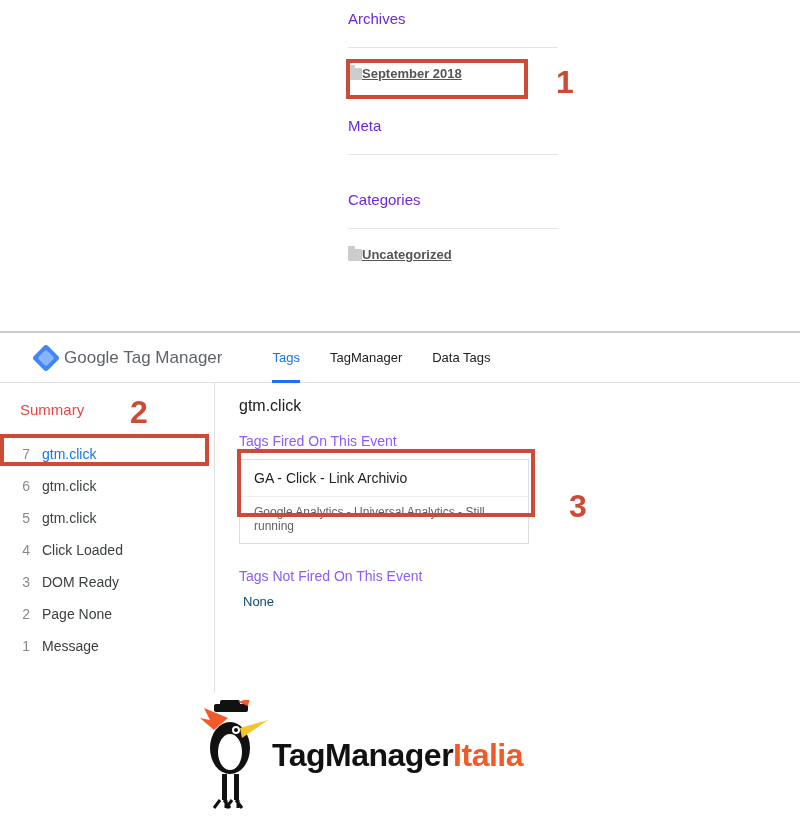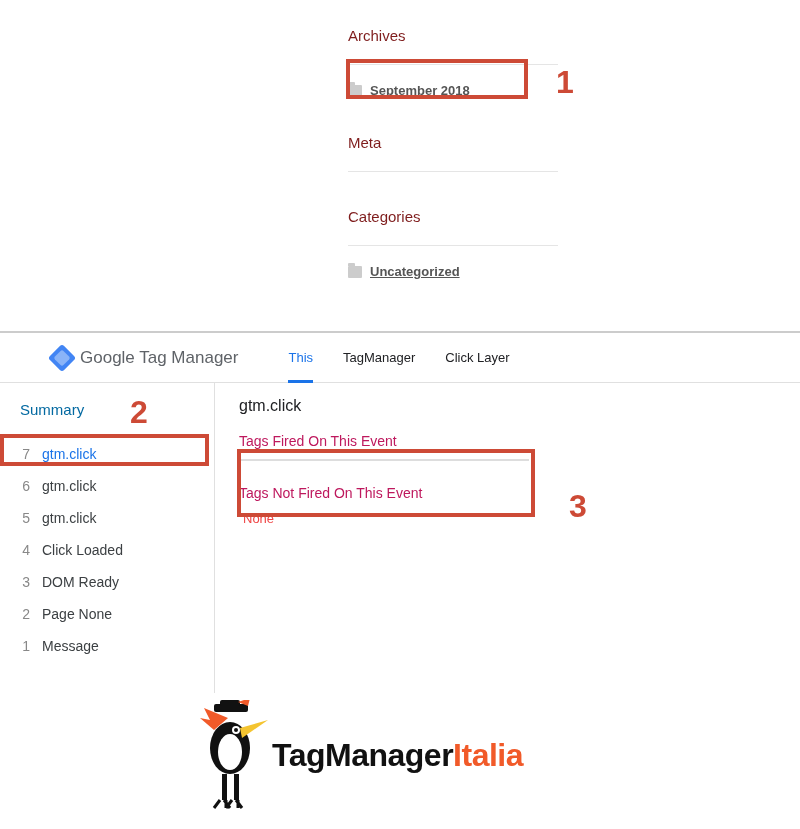--- a/index.html
+++ b/index.html
@@ -15,34 +15,32 @@
   
   .blog-sidebar {
     position: absolute;
     left: 348px;
     top: 10px;
     width: 210px;
   }
   .widget { margin-bottom: 36px; }
   .widget-title {
     font-size: 15px;
-    color: #7f1d1d;
+    color: #6d28d9;
     font-weight: 400;
     margin-bottom: 20px;
-    margin-top: 17px;
   }
   .widget hr {
     border: none;
     border-top: 1px solid #e5e5e5;
     margin-bottom: 18px;
   }
   .widget-item {
     display: flex;
     align-items: center;
-    gap: 8px;
     font-size: 13px;
     margin-top: 16px;
   }
   .folder-icon {
     width: 14px; height: 12px;
     background: #ccc;
     border-radius: 1px;
     position: relative;
     flex-shrink: 0;
   }
@@ -82,21 +80,21 @@
     left: 0;
     right: 0;
   }
   .gtm-topbar {
     display: flex;
     align-items: center;
     border-top: 2px solid #ccc;
     border-bottom: 1px solid #e0e0e0;
     background: #fff;
     height: 52px;
-    padding-left: 52px;
+    padding-left: 36px;
   }
   .gtm-logo {
     display: flex;
     align-items: center;
     gap: 8px;
   }
   .gtm-logo-icon {
     width: 20px; height: 20px;
     transform: rotate(45deg);
     background: #4285f4;
@@ -146,21 +144,21 @@
     height: 310px;
   }
   .gtm-left {
     width: 215px;
     border-right: 1px solid #e0e0e0;
     background: #fff;
     padding-top: 10px;
   }
   .summary {
     font-size: 15px;
-    color: #0369a1;
+    color: #ef4444;
     padding: 8px 20px 20px 20px;
   }
   .event-list { list-style: none; }
   .event-item {
     display: flex;
     align-items: center;
     gap: 12px;
     padding: 8px 20px;
     font-size: 14px;
     color: #3c4043;
@@ -180,21 +178,21 @@
     padding: 14px 24px;
     background: #fff;
   }
   .event-title {
     font-size: 16px;
     color: #202124;
     margin-bottom: 18px;
   }
   .section-label {
     font-size: 14px;
-    color: #be185d;
+    color: #8b5cf6;
     margin-bottom: 10px;
   }
   .tag-card {
     border: 1px solid #ddd;
     background: #fff;
     width: 290px;
     margin-bottom: 24px;
   }
   .tag-card-head {
     padding: 10px 14px;
@@ -202,21 +200,21 @@
     font-size: 14px;
     color: #202124;
   }
   .tag-card-sub {
     padding: 8px 14px 10px;
     font-size: 12px;
     color: #5f6368;
   }
   .none-text {
     font-size: 13px;
-    color: #ef4444;
+    color: #0c4a6e;
     padding-left: 4px;
   }
 
   
   .footer-logo {
     position: absolute;
     left: 190px;
     top: 700px;
     display: flex;
     align-items: center;
@@ -261,27 +259,27 @@
 <div class="annot-num" style="left:556px; top:64px;">1</div>
 
 <div class="gtm-area">
   <div class="gtm-topbar">
     <div class="gtm-logo">
       <span class="gtm-logo-icon"></span>
       <span class="gtm-logo-text">Google Tag Manager</span>
     </div>
     <div class="gtm-tabs">
       <div class="gtm-tab active">
-          <span>This</span>
+          <span>Tags</span>
         </div>
       <div class="gtm-tab">
           <span>TagManager</span>
         </div>
       <div class="gtm-tab">
-          <span>Click Layer</span>
+          <span>Data Tags</span>
         </div>
     </div>
   </div>
   <div class="gtm-body">
     <div class="gtm-left">
       <div class="summary">Summary</div>
       <ul class="event-list">
         <li class="event-item active">
           <span class="num">7</span>
           <span class="label">gtm.click</span>
@@ -309,20 +307,22 @@
         <li class="event-item">
           <span class="num">1</span>
           <span class="label">Message</span>
         </li>
       </ul>
     </div>
     <div class="gtm-right">
       <div class="event-title">gtm.click</div>
       <div class="section-label">Tags Fired On This Event</div>
       <div class="tag-card">
+        <div class="tag-card-head">GA - Click - Link Archivio</div>
+        <div class="tag-card-sub">Google Analytics - Universal Analytics - Still running</div>
       </div>
       <div class="section-label">Tags Not Fired On This Event</div>
       <div class="none-text">None</div>
     </div>
   </div>
 </div>
 
 <div class="annot-box" style="left:0px; top:434px; width:209px; height:32px;"></div>
 <div class="annot-num" style="left:130px; top:394px;">2</div>
 

